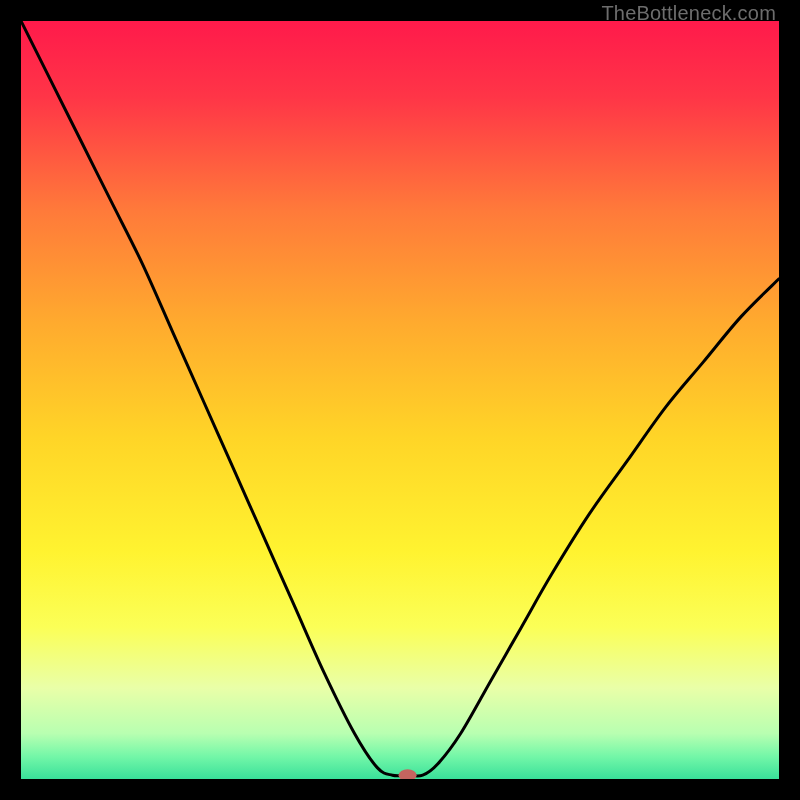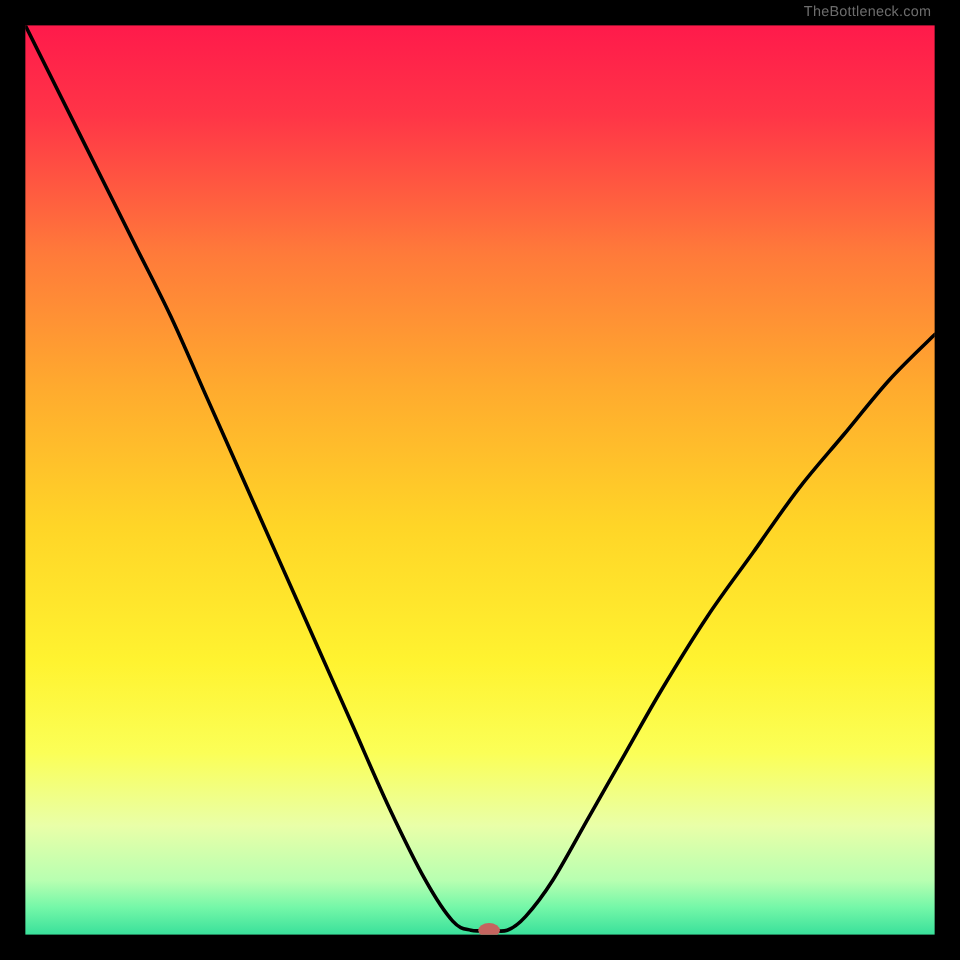--- a/index.html
+++ b/index.html
@@ -24,21 +24,21 @@
     left: 0;
     top: 0;
     width: 758px;
     height: 758px;
   }
   .watermark {
     position: absolute;
     top: 2px;
     right: 24px;
     color: #6d6d6d;
-    font-size: 12px;
+    font-size: 20px;
     font-weight: 500;
     letter-spacing: 0.2px;
   }
   svg { display: block; }
 </style>
 </head>
 <body>
 
 <div class="watermark">TheBottleneck.com</div>
 

